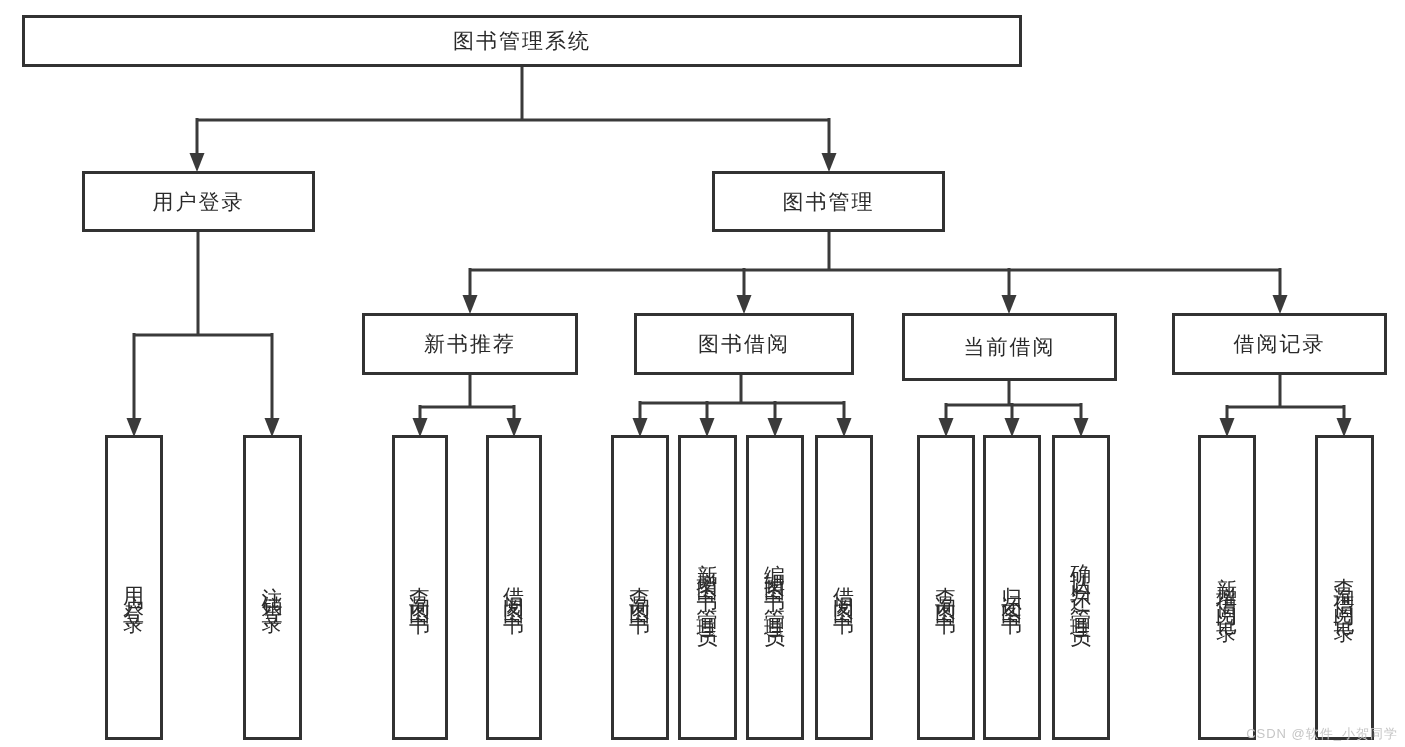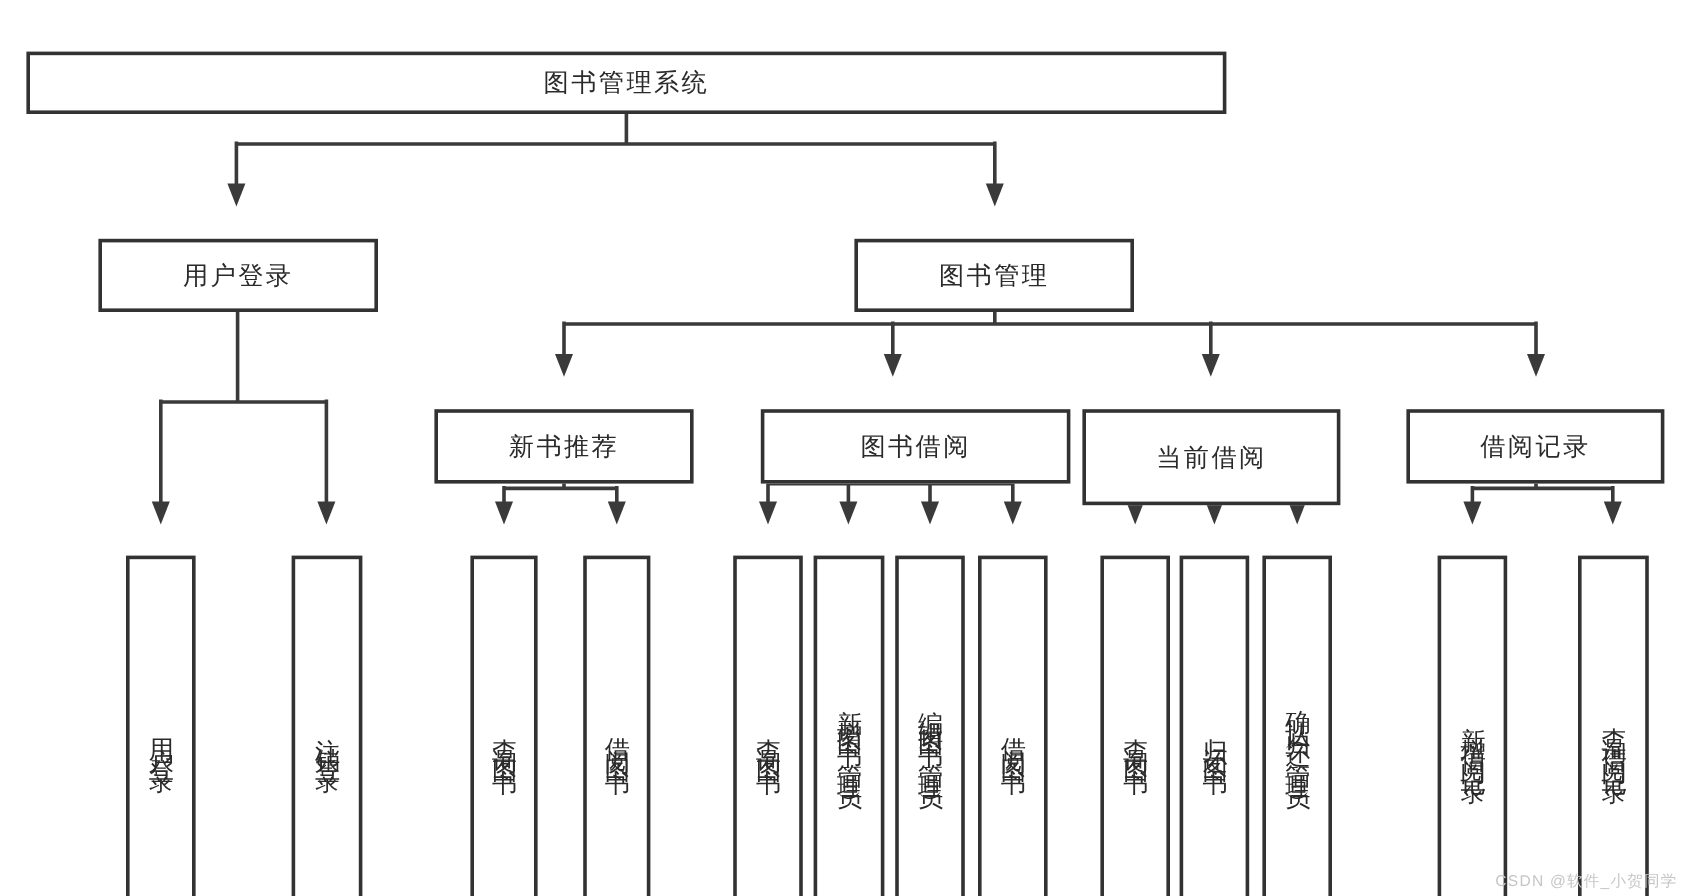--- a/index.html
+++ b/index.html
@@ -24,21 +24,20 @@
   .node {
     position: absolute;
     box-sizing: border-box;
     border: 3px solid #323232;
     background: #ffffff;
     display: flex;
     align-items: center;
     justify-content: center;
     color: #2a2a2a;
     z-index: 2;
-    margin-top: 28px;
   }
   .node .lbl {
     font-size: 21px;
     letter-spacing: 2px;
     white-space: nowrap;
   }
   .node .vtext {
     writing-mode: vertical-rl;
     text-orientation: mixed;
     font-size: 21px;
@@ -102,24 +101,24 @@
   <div class="node" style="left:82px;top:171px;width:233px;height:61px">
     <span class="lbl">用户登录</span>
   </div>
   <div class="node" style="left:362px;top:313px;width:216px;height:62px">
     <span class="lbl">新书推荐</span>
   </div>
 
   <div class="node" style="left:712px;top:171px;width:233px;height:61px">
     <span class="lbl">图书管理</span>
   </div>
-  <div class="node" style="left:634px;top:313px;width:258px;height:62px">
+  <div class="node" style="left:634px;top:313px;width:220px;height:62px">
     <span class="lbl">图书借阅</span>
   </div>
-  <div class="node" style="left:902px;top:313px;width:215px;height:80px">
+  <div class="node" style="left:902px;top:313px;width:215px;height:68px">
     <span class="lbl">当前借阅</span>
   </div>
   <div class="node" style="left:1172px;top:313px;width:215px;height:62px">
     <span class="lbl">借阅记录</span>
   </div>
 
   <div class="node" style="left:105px;top:435px;width:58px;height:305px">
     <span class="vtext">用户登录</span>
   </div>
   <div class="node" style="left:243px;top:435px;width:59px;height:305px">

